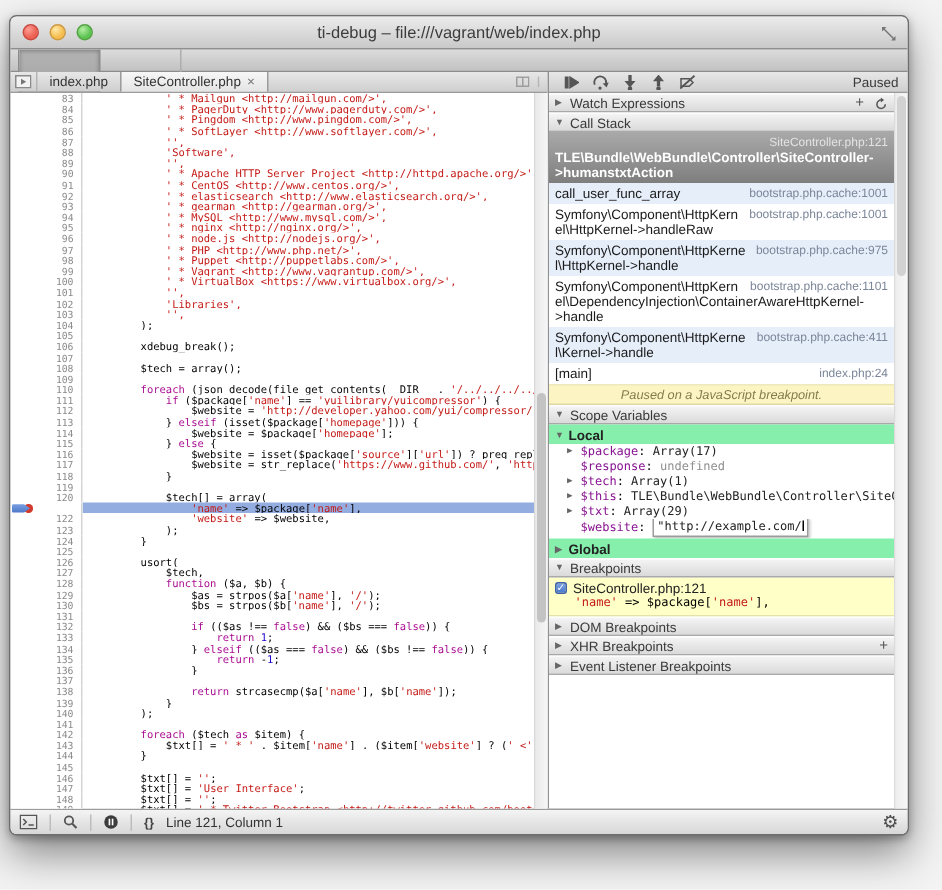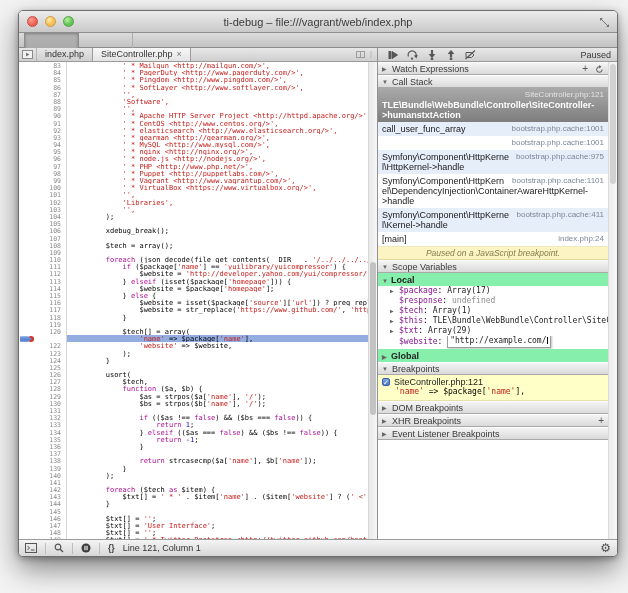--- a/index.html
+++ b/index.html
@@ -1,18 +1,18 @@
 <!DOCTYPE html>
 <html><head>
 <meta charset="utf-8">
 <style>
   html,body{margin:0;padding:0;background:#f3f3f3;width:628px;height:593px;overflow:hidden;
     font-family:"Liberation Sans",sans-serif;-webkit-font-smoothing:antialiased;}
   *{box-sizing:border-box;}
-  .window{position:absolute;left:18px;top:10px;width:600px;height:547px;border:1px solid #6e6e6e;
+  .window{position:absolute;left:6px;top:10px;width:600px;height:547px;border:1px solid #6e6e6e;
     border-radius:5px;box-shadow:0 12px 28px rgba(0,0,0,.45),0 2px 6px rgba(0,0,0,.3);
     background:#fff;display:flex;flex-direction:column;overflow:hidden;}
   
   .titlebar{height:22px;flex:0 0 22px;background:linear-gradient(#ececec,#c9c9c9);
     border-bottom:1px solid #8e8e8e;position:relative;display:flex;align-items:center;justify-content:center;}
   .traffic{position:absolute;left:8px;top:5px;display:flex;gap:7px;}
   .light{width:11px;height:11px;border-radius:50%;}
   .light.red{background:radial-gradient(circle at 35% 30%,#ff9d95,#ec6253 60%);border:1px solid #c94942;}
   .light.yellow{background:radial-gradient(circle at 35% 30%,#ffe9a8,#f5bd4f 60%);border:1px solid #cf9a3f;}
   .light.green{background:radial-gradient(circle at 35% 30%,#b6eea4,#5fc454 60%);border:1px solid #54a343;}
@@ -275,21 +275,21 @@
             </span>
           </div>
 
           <div class="sec">
             <span class="tri">▼</span>
             <span>Call Stack</span>
           </div>
           <div class="frames" id="frames">
               <div class="frame sel"><span class="floc">SiteController.php:121</span><span>TLE\Bundle\WebBundle\Controller\SiteController-&gt;humanstxtAction</span></div>
               <div class="frame"><span class="floc">bootstrap.php.cache:1001</span><span>call_user_func_array</span></div>
-              <div class="frame"><span class="floc">bootstrap.php.cache:1001</span></div>
+              <div class="frame"><span class="floc">bootstrap.php.cache:1001</span><span>Symfony\Component\HttpKernel\HttpKernel-&gt;handleRaw</span></div>
               <div class="frame"><span class="floc">bootstrap.php.cache:975</span><span>Symfony\Component\HttpKernel\HttpKernel-&gt;handle</span></div>
               <div class="frame"><span class="floc">bootstrap.php.cache:1101</span><span>Symfony\Component\HttpKernel\DependencyInjection\ContainerAwareHttpKernel-&gt;handle</span></div>
               <div class="frame"><span class="floc">bootstrap.php.cache:411</span><span>Symfony\Component\HttpKernel\Kernel-&gt;handle</span></div>
               <div class="frame"><span class="floc">index.php:24</span><span>[main]</span></div>
             </div>
           <div class="paused-banner">Paused on a JavaScript breakpoint.</div>
 
           <div class="sec">
             <span class="tri">▼</span>
             <span>Scope Variables</span>

